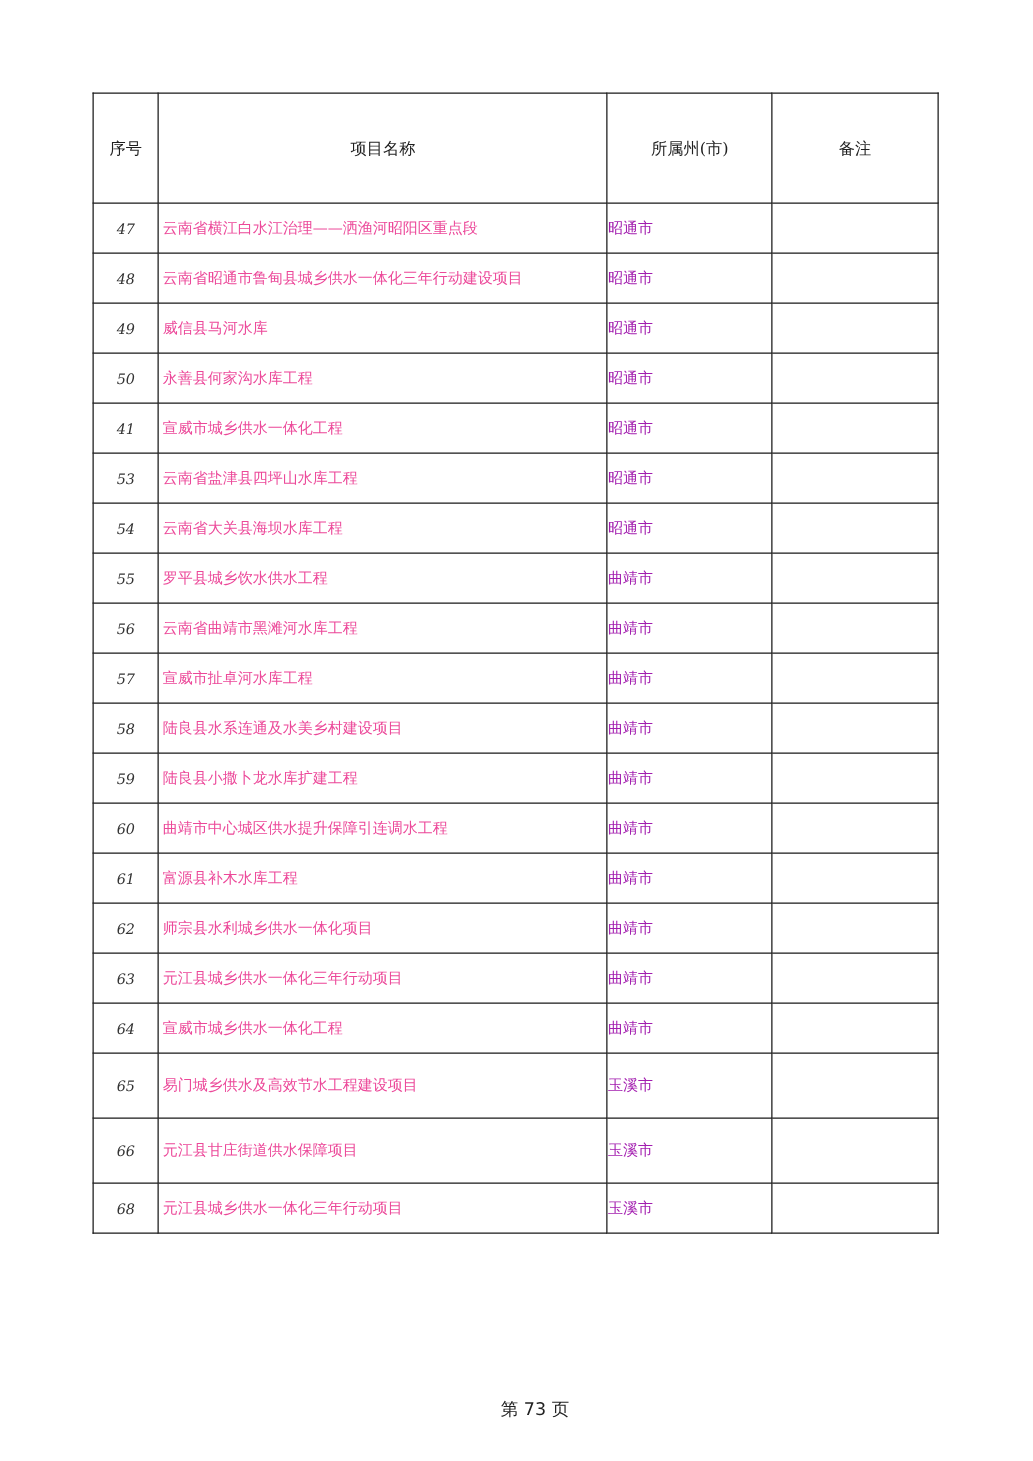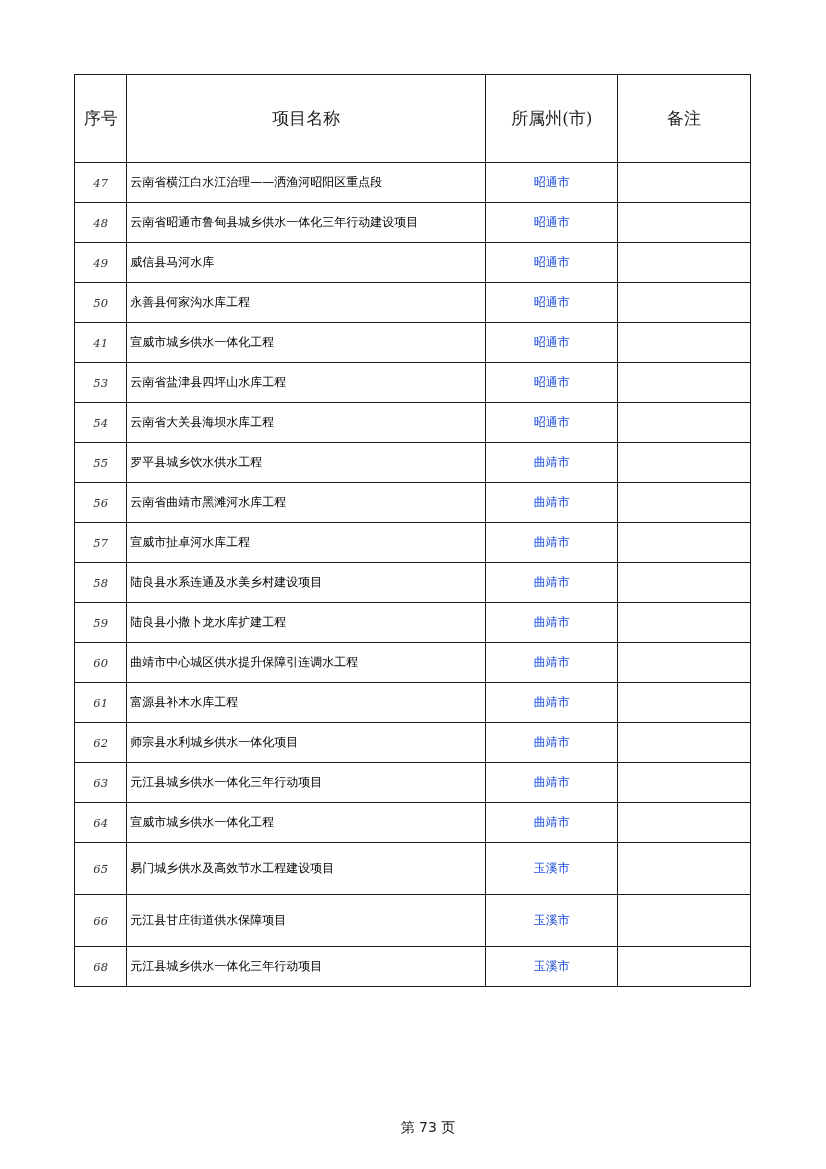--- a/index.html
+++ b/index.html
@@ -24,21 +24,21 @@
       table-layout: fixed;
     }
     .sheet-table th,
     .sheet-table td {
       border: 1.3px solid #1a1a1a;
       padding: 0;
       vertical-align: middle;
     }
     .sheet-table th {
       font-weight: normal;
-      font-size: 17px;
+      font-size: 13px;
       height: 87px;
       text-align: center;
       color: #1f1f1f;
     }
     .sheet-table td {
       font-size: 12px;
       height: 39px;
     }
     .sheet-table tr.tall td {
       height: 51px;
@@ -51,25 +51,24 @@
     td.cell-no {
       text-align: center;
       font-size: 11.5px;
       color: #333;
       font-style: italic;
     }
     td.cell-name {
       text-align: left;
       padding-left: 3px;
       white-space: nowrap;
-      color: #000000;
+      color: #ec4899;
     }
     td.cell-city {
-      text-align: center;
-      color: #1d4ed8;
+      color: #a21caf;
     }
     .page-footer {
       position: absolute;
       top: 1119px;
       left: 15px;
       width: 826px;
       text-align: center;
       font-family: "DejaVu Sans", "Liberation Sans", sans-serif;
       font-size: 14px;
       color: #222;

